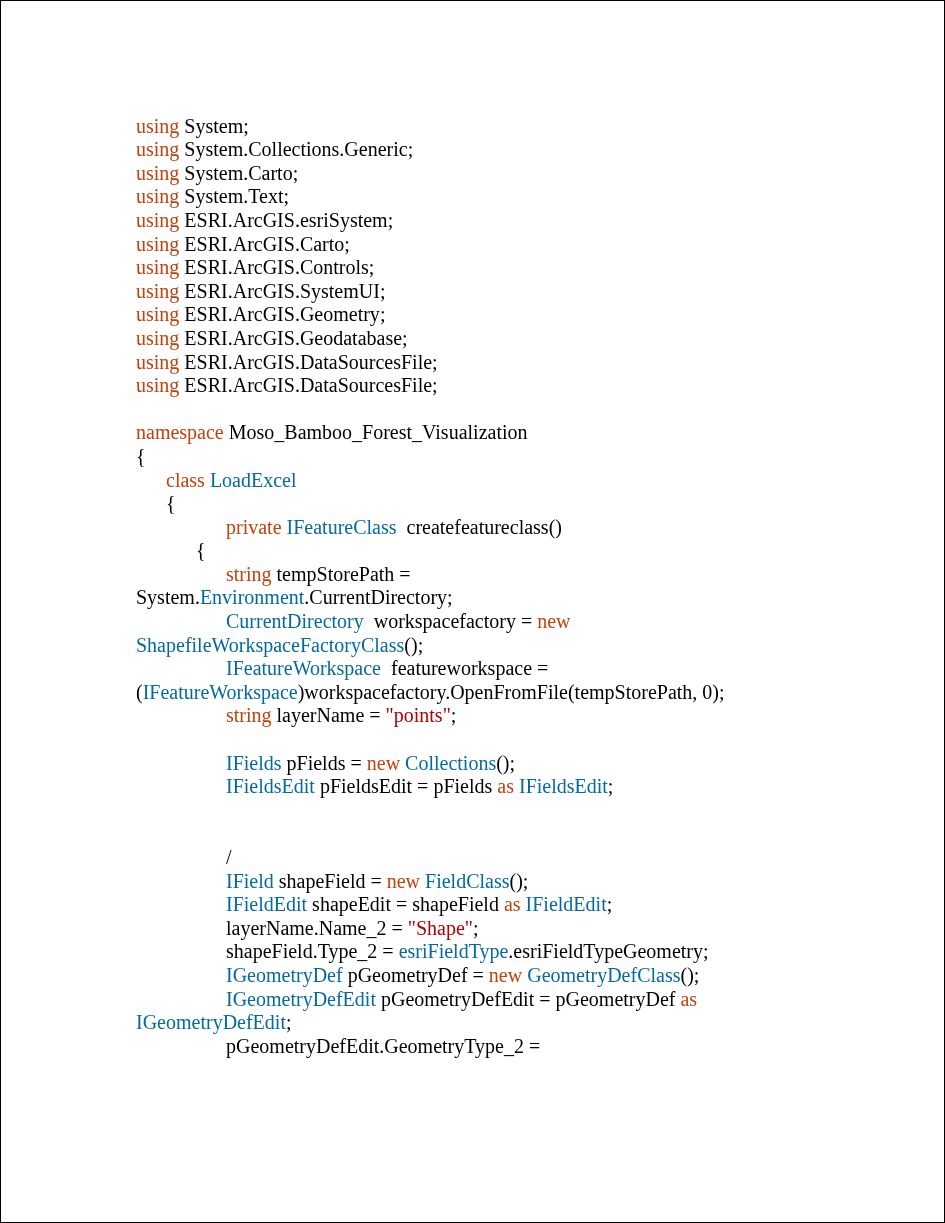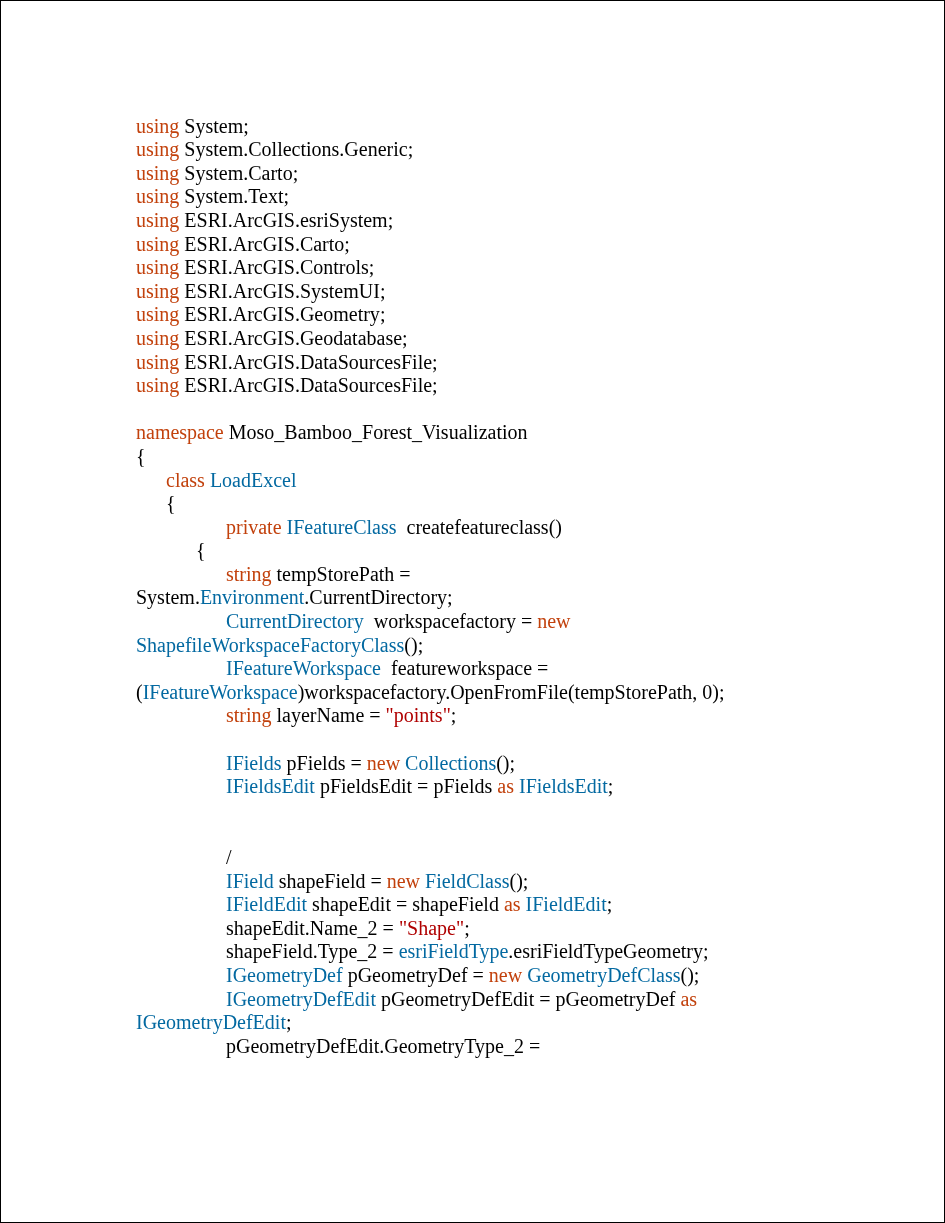--- a/index.html
+++ b/index.html
@@ -61,20 +61,20 @@
 <span>(</span><span class="type">IFeatureWorkspace</span><span>)workspacefactory.OpenFromFile(tempStorePath, 0);</span>
                   <span class="kw">string</span> <span>layerName =</span> <span class="str">"points"</span><span>;</span>
 
                   <span class="type">IFields</span> <span>pFields =</span> <span class="kw">new</span> <span class="type">Collections</span><span>();</span>
                   <span class="type">IFieldsEdit</span> <span>pFieldsEdit = pFields</span> <span class="kw">as</span> <span class="type">IFieldsEdit</span><span>;</span>
 
 
                   <span>/</span>
                   <span class="type">IField</span> <span>shapeField =</span> <span class="kw">new</span> <span class="type">FieldClass</span><span>();</span>
                   <span class="type">IFieldEdit</span> <span>shapeEdit = shapeField</span> <span class="kw">as</span> <span class="type">IFieldEdit</span><span>;</span>
-                  <span>shapeEdit.Name_2 =</span> <span class="str">"Shape"</span><span>;</span>
+                  <span>layerName.Name_2 =</span> <span class="str">"Shape"</span><span>;</span>
                   <span>shapeField.Type_2 =</span> <span class="type">esriFieldType</span><span>.esriFieldTypeGeometry;</span>
                   <span class="type">IGeometryDef</span> <span>pGeometryDef =</span> <span class="kw">new</span> <span class="type">GeometryDefClass</span><span>();</span>
                   <span class="type">IGeometryDefEdit</span> <span>pGeometryDefEdit = pGeometryDef</span> <span class="kw">as</span>
 <span class="type">IGeometryDefEdit</span><span>;</span>
                   <span>pGeometryDefEdit.GeometryType_2 =</span>
 </div>
 </div>
 
 </body></html>

